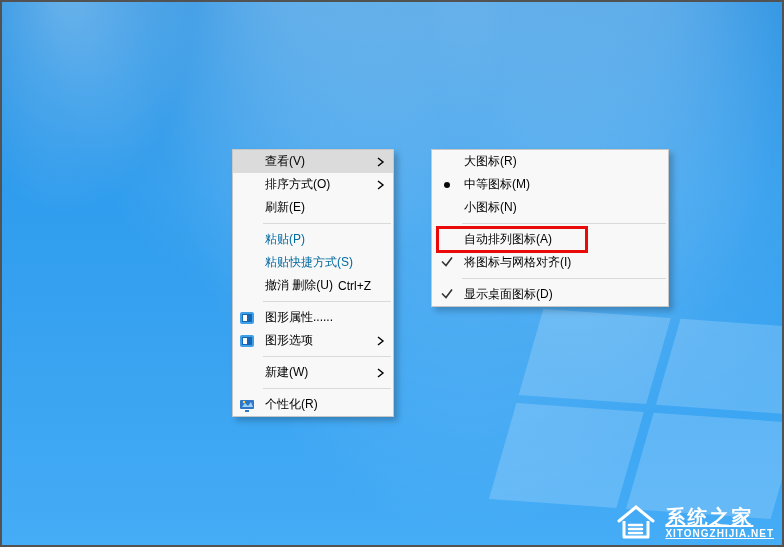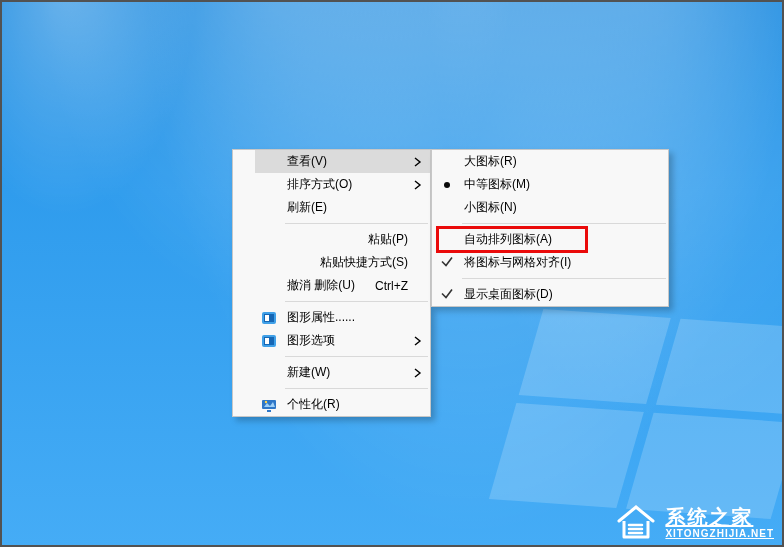--- a/index.html
+++ b/index.html
@@ -20,28 +20,28 @@
   .winlogo .q { position:absolute; background:#ffffff; }
   .winlogo .tl { left:0; top:0; width:104px; height:86px; }
   .winlogo .tr { left:112px; top:0; width:118px; height:86px; }
   .winlogo .bl { left:0; top:94px; width:104px; height:96px; }
   .winlogo .br { left:112px; top:94px; width:118px; height:96px; }
 
   
   .menu { position:absolute; background:#f8f8f8; border:1px solid #c7c7c7; box-shadow:4px 4px 6px rgba(0,0,0,0.22); color:#000; }
   .menu .item { position:relative; display:flex; align-items:center; height:23px; padding:0 22px 0 32px; white-space:nowrap; }
   .menu .item.selected { background:#dbdbdb; }
-  .menu .item.disabled { color:#000000;justify-content:flex-end; }
+  .menu .item.disabled { color:#0369a1; }
   .menu .item .shortcut { position:absolute; right:22px; }
   .menu .sep { height:1px; margin:4px 2px 4px 30px; background:#d9d9d9; }
   .submenu-arrow { position:absolute; right:8px; top:50%; transform:translateY(-50%); }
   .submenu-arrow svg { display:block; }
   .icon { position:absolute; left:6px; top:50%; transform:translateY(-50%); width:16px; height:16px; }
 
-  #menu-main { left:230px; top:147px; width:199px;padding-left:22px; }
+  #menu-main { left:230px; top:147px; width:162px; }
   #menu-sub  { left:429px; top:147px; width:238px; }
 
   .highlight-box { position:absolute; border:3px solid #ea0a0a; pointer-events:none; }
 
   .radio-dot { position:absolute; left:12px; top:50%; transform:translateY(-50%); width:6px; height:6px; border-radius:50%; background:#0a0a0a; }
   .check { position:absolute; left:8px; top:50%; transform:translateY(-50%); }
 
   
   .watermark { position:absolute; right:8px; bottom:4px; display:flex; align-items:center; gap:8px; color:#fff; }
   .watermark .house { width:42px; height:38px; position:relative; }

